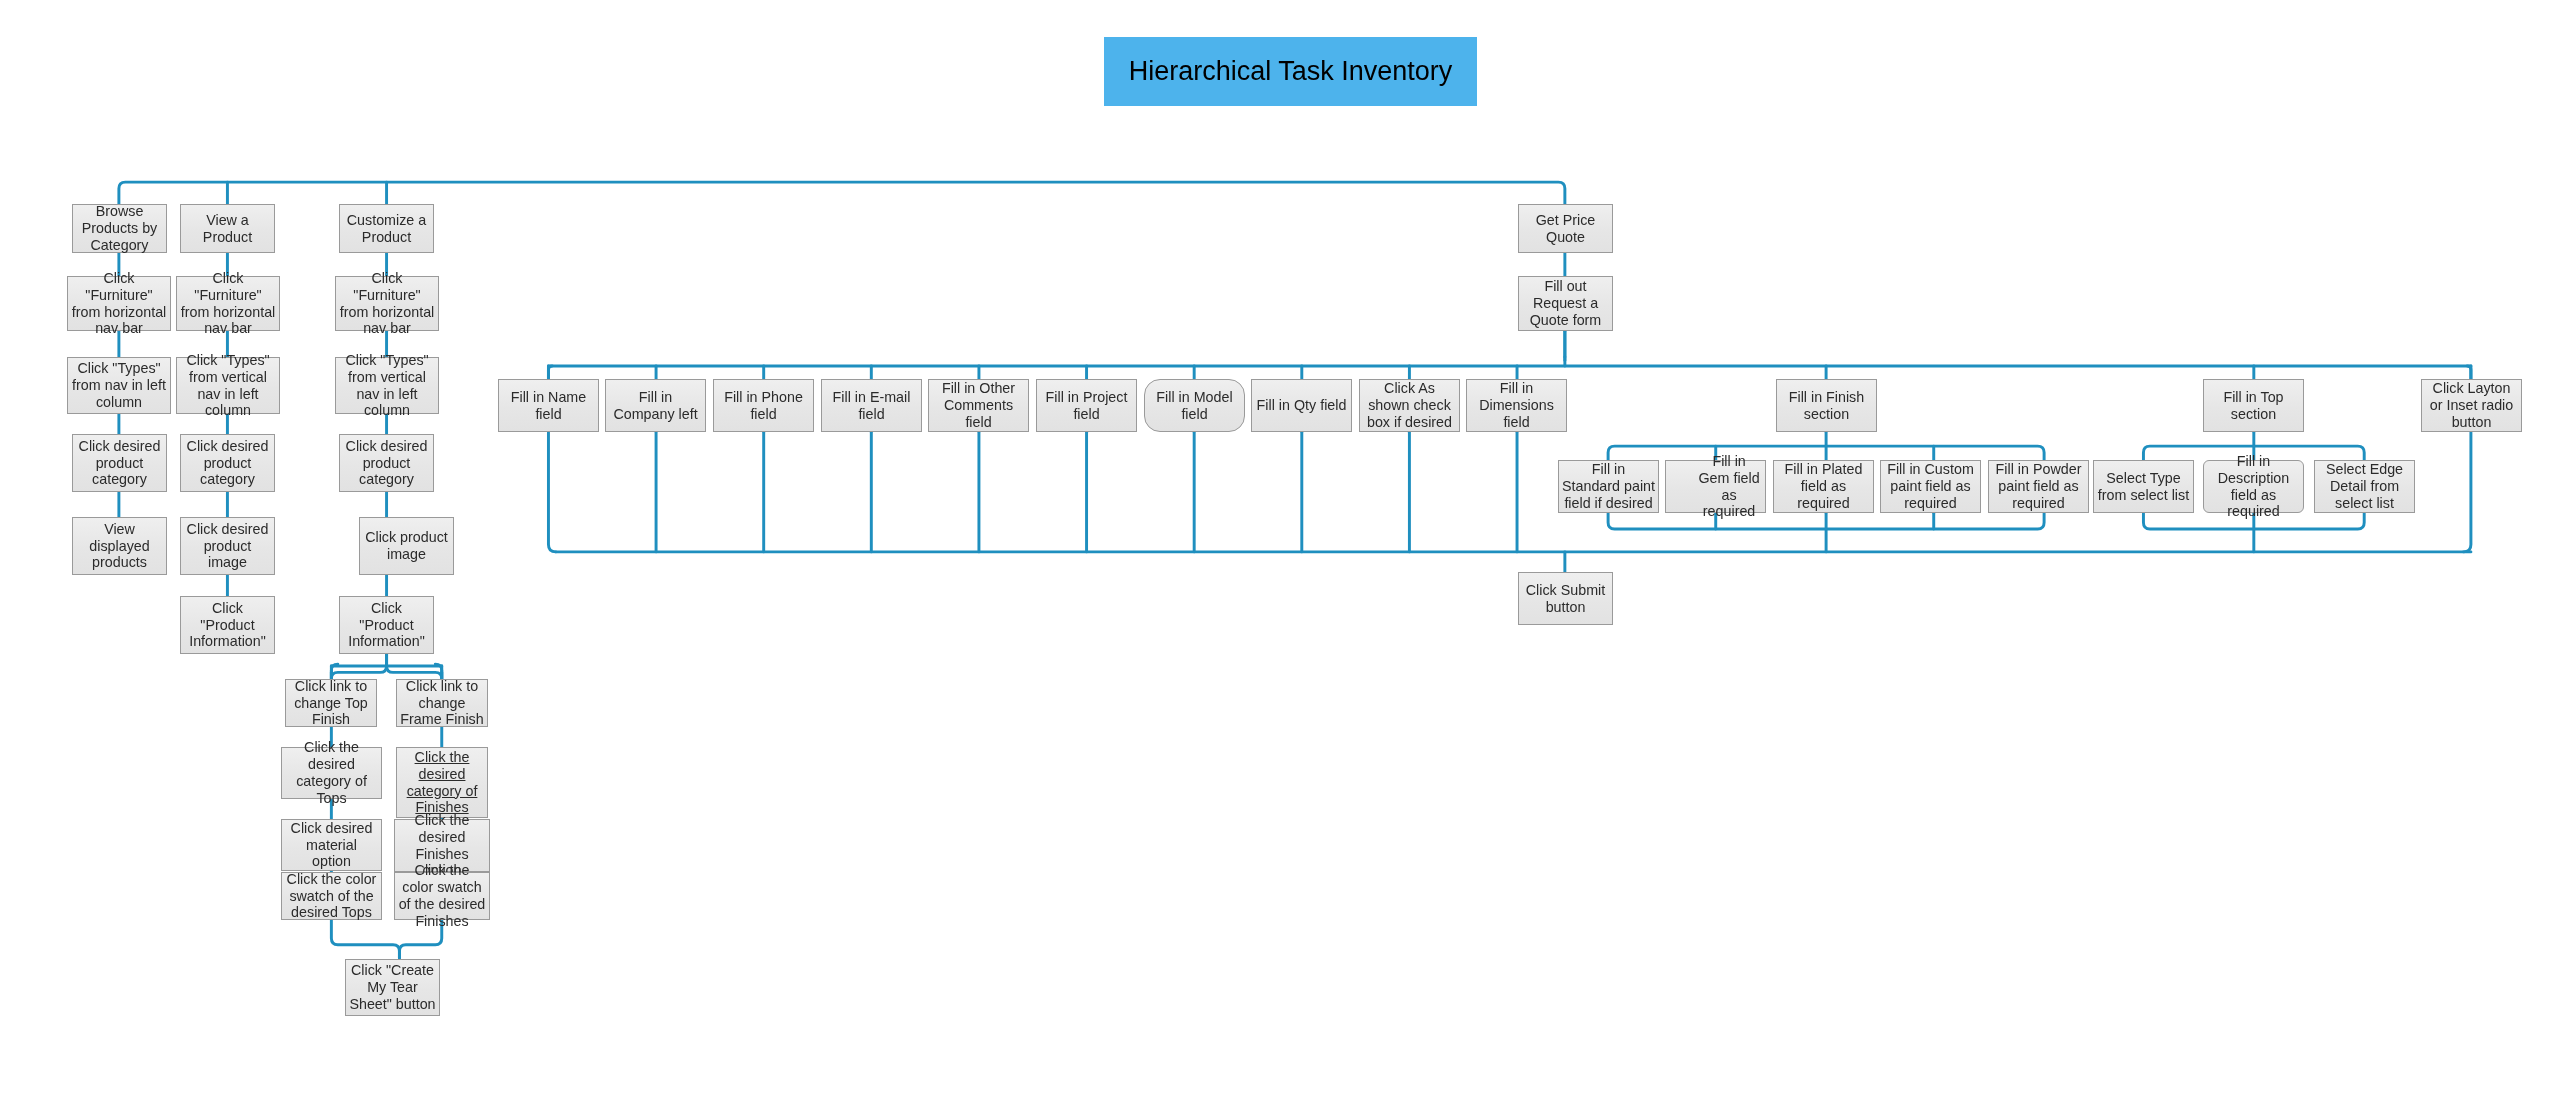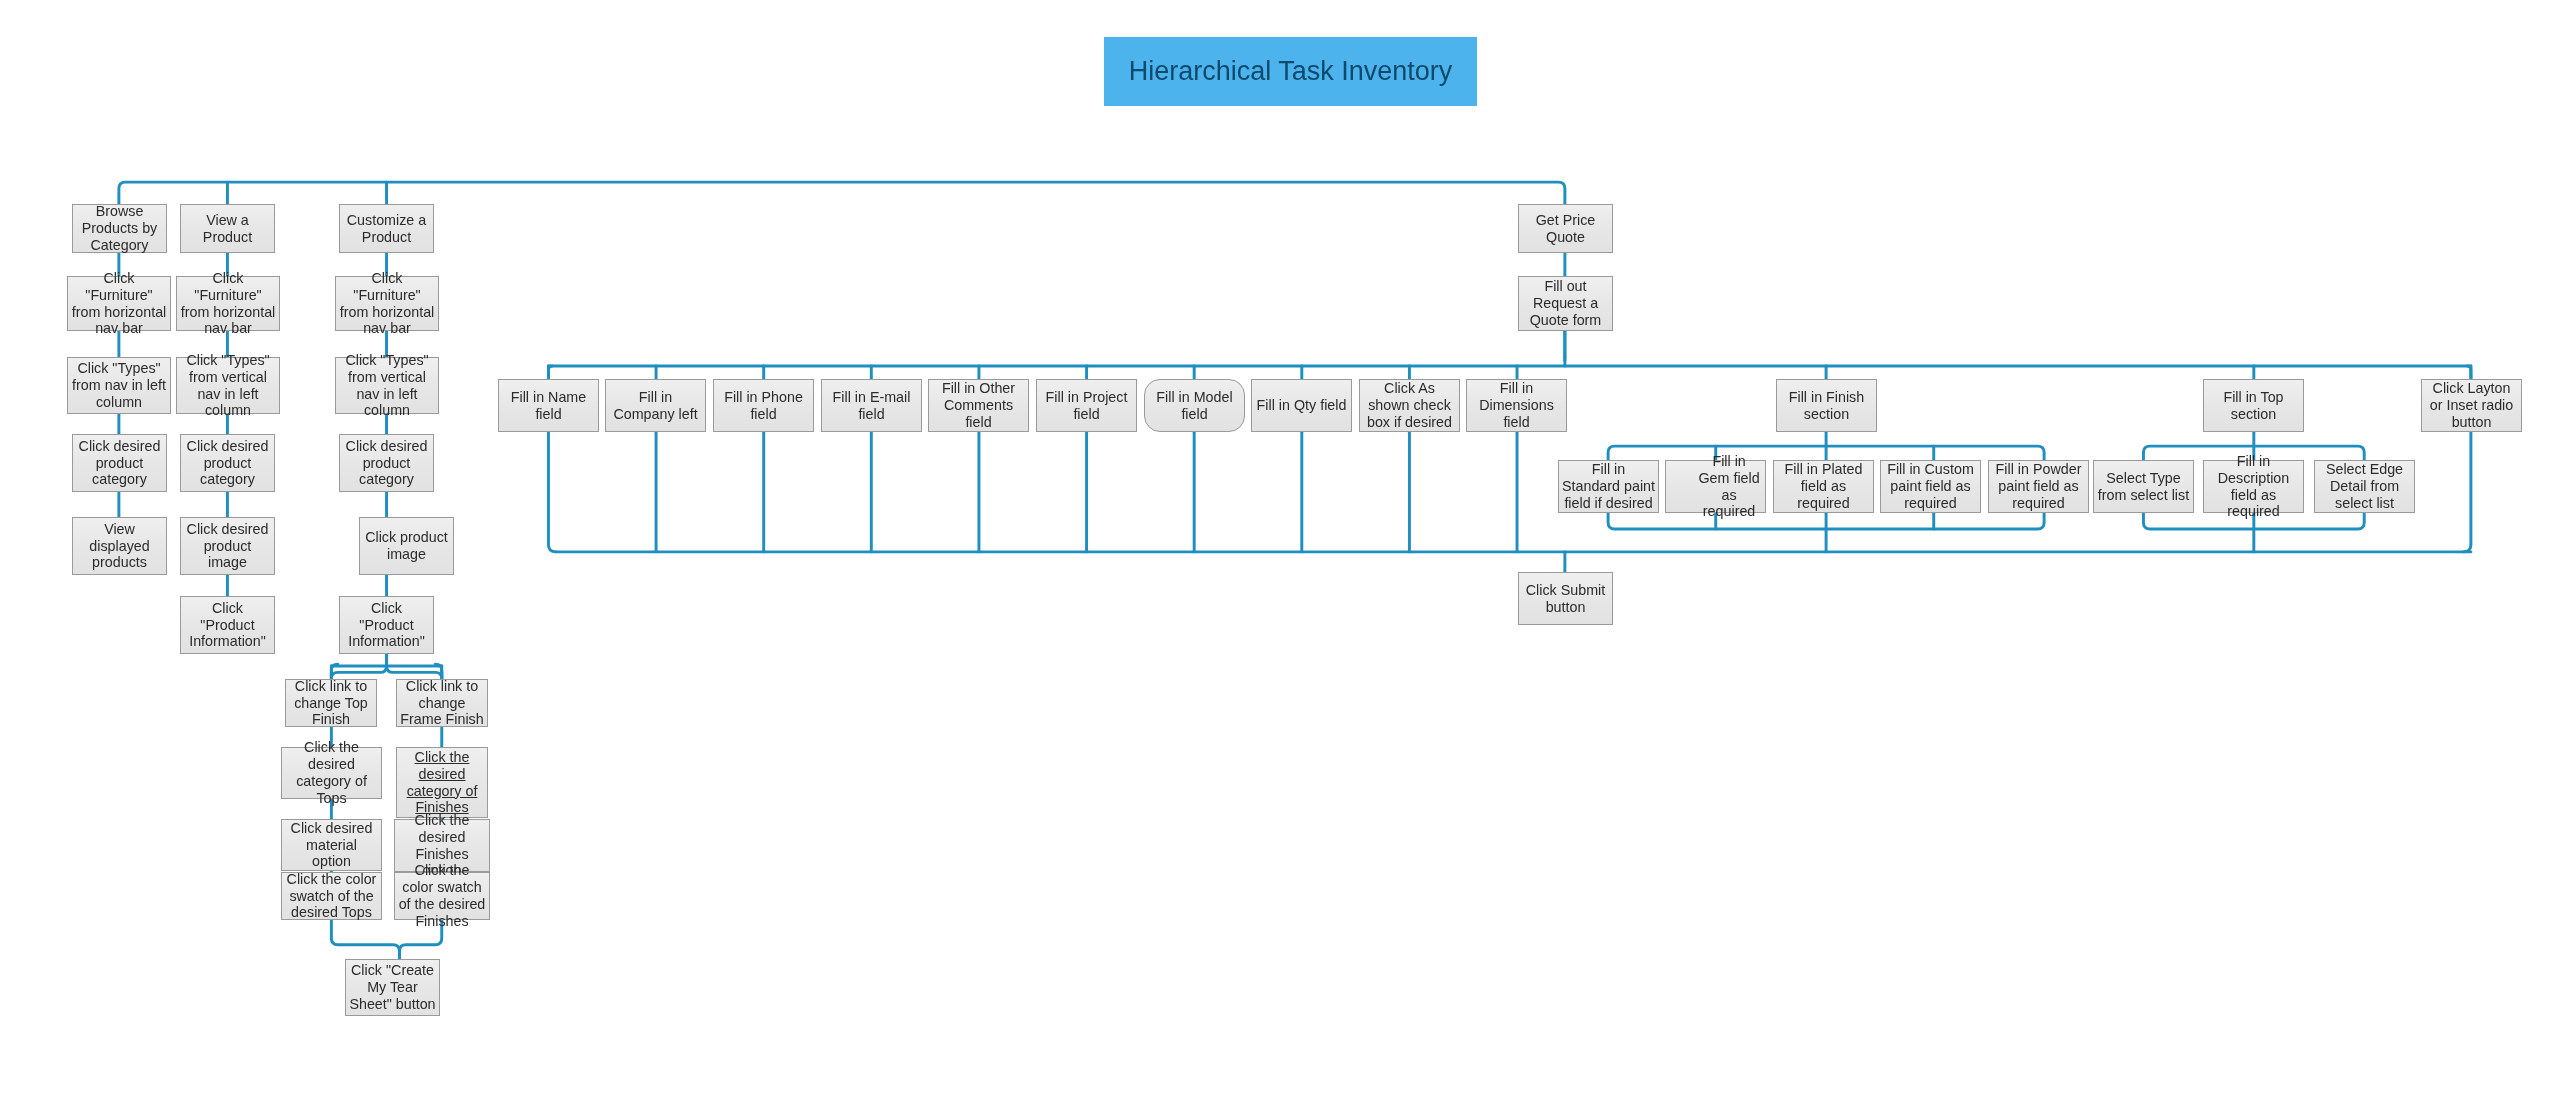--- a/index.html
+++ b/index.html
@@ -28,21 +28,21 @@
     z-index:2;
     box-shadow:0 0 0 0 rgba(0,0,0,0);
     background-image:linear-gradient(180deg,#efefef 0%,#e6e6e6 55%,#e2e2e2 100%);
   }
   .node span{display:block;width:100%;}
   .title-node{
     position:absolute;
     box-sizing:border-box;
     background:#4db3ec;
     border:0.9px solid #4db3ec;
-    color:#0c4a6e;
+    color:#000000;
     display:flex;align-items:center;justify-content:center;
     font-size:27px;
     z-index:2;
   }
 </style>
 </head>
 <body>
 
 <div id="stage">
 
@@ -294,21 +294,21 @@
   <div class="node" style="left:1988px;top:460px;width:101px;height:53px;">
     <span>Fill in Powder paint field as required</span>
     </div>
 
   <div class="node" style="left:2203px;top:379px;width:101px;height:53px;">
     <span>Fill in Top section</span>
     </div>
   <div class="node" style="left:2093px;top:460px;width:101px;height:53px;">
     <span>Select Type from select list</span>
     </div>
-  <div class="node" style="left:2203px;top:460px;width:101px;height:53px;">
+  <div class="node" style="left:2203px;top:460px;width:101px;height:53px;border-radius:6px;">
     <span>Fill in Description field as required</span>
     </div>
   <div class="node" style="left:2314px;top:460px;width:101px;height:53px;">
     <span>Select Edge Detail from select list</span>
     </div>
 
   <div class="node" style="left:2421px;top:379px;width:101px;height:53px;">
     <span>Click Layton or Inset radio button</span>
     </div>
 

